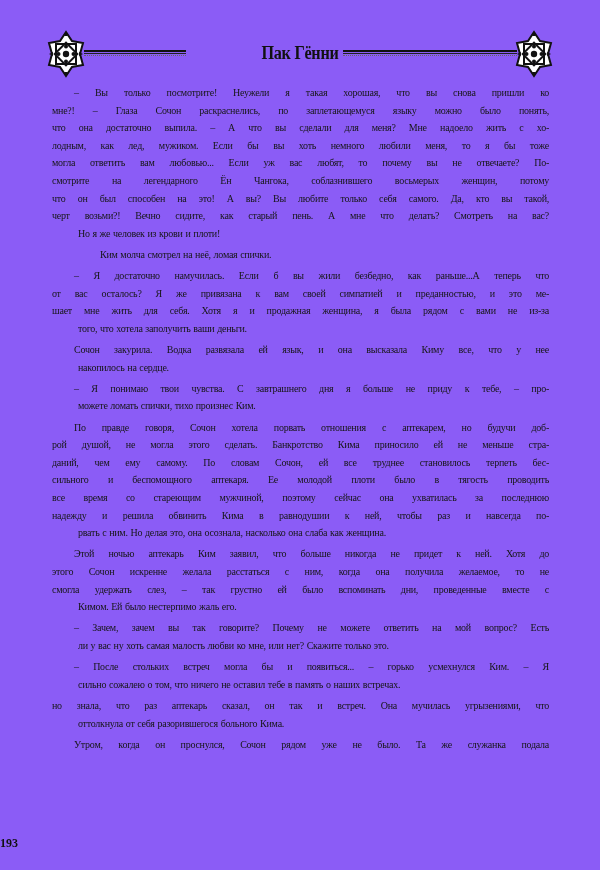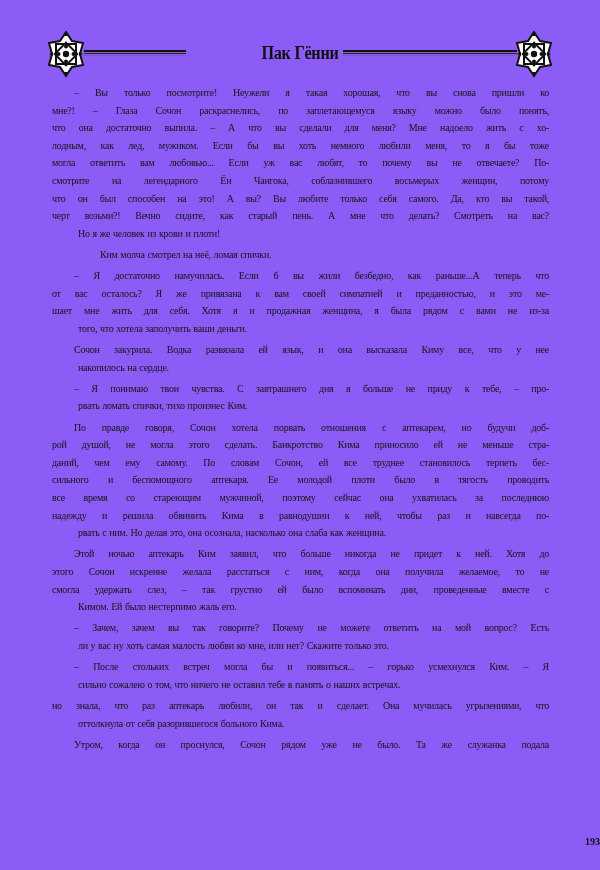--- a/index.html
+++ b/index.html
@@ -30,22 +30,22 @@
   }
   .para { margin: 0 0 3.6px 0; }
   .line {
     display: block; white-space: nowrap; text-align: justify; text-align-last: justify;
     height: 17.6px; overflow: visible; letter-spacing: -0.25px; word-spacing: 0.5px;
   }
   .line.indent { padding-left: 22px; }
   .line.last { text-align-last: left; margin-left: 26px; }
 
   .folio {
-    position: absolute; left: 0; width: 600px; top: 836px; text-align: right;
-    font-family: "Liberation Serif", serif; font-weight: bold; font-size: 10px; color: #111;
+    position: absolute; left: 0; width: 600px; top: 836px; text-align: left;
+    font-family: "Liberation Serif", serif; font-weight: bold; font-size: 12px; color: #111;
   }
 </style>
 </head>
 <body>
 
 <div class="page">
 
   <div class="header">
     <svg class="ornament left" viewBox="0 0 42 48">
       <g fill="none" stroke="#111" stroke-width="2">
@@ -119,21 +119,21 @@
         <span class="line">от вас осталось? Я же привязана к вам своей симпатией и преданностью, и это ме-</span>
         <span class="line">шает мне жить для себя. Хотя я и продажная женщина, я была рядом с вами не из-за</span>
         <span class="line last">того, что хотела заполучить ваши деньги.</span>
       </div>
       <div class="para">
         <span class="line indent">Сочон закурила. Водка развязала ей язык, и она высказала Киму все, что у нее</span>
         <span class="line last">накопилось на сердце.</span>
       </div>
       <div class="para">
         <span class="line indent">– Я понимаю твои чувства. С завтрашнего дня я больше не приду к тебе, – про-</span>
-        <span class="line last">рвать ломать спички, тихо произнес Ким.</span>
+        <span class="line last">можете ломать спички, тихо произнес Ким.</span>
       </div>
       <div class="para">
         <span class="line indent">По правде говоря, Сочон хотела порвать отношения с аптекарем, но будучи доб-</span>
         <span class="line">рой душой, не могла этого сделать. Банкротство Кима приносило ей не меньше стра-</span>
         <span class="line">даний, чем ему самому. По словам Сочон, ей все труднее становилось терпеть бес-</span>
         <span class="line">сильного и беспомощного аптекаря. Ее молодой плоти было в тягость проводить</span>
         <span class="line">все время со стареющим мужчиной, поэтому сейчас она ухватилась за последнюю</span>
         <span class="line">надежду и решила обвинить Кима в равнодушии к ней, чтобы раз и навсегда по-</span>
         <span class="line last">рвать с ним. Но делая это, она осознала, насколько она слаба как женщина.</span>
       </div>
@@ -145,21 +145,21 @@
       </div>
       <div class="para">
         <span class="line indent">– Зачем, зачем вы так говорите? Почему не можете ответить на мой вопрос? Есть</span>
         <span class="line last">ли у вас ну хоть самая малость любви ко мне, или нет? Скажите только это.</span>
       </div>
       <div class="para">
         <span class="line indent">– После стольких встреч могла бы и появиться... – горько усмехнулся Ким. – Я</span>
         <span class="line last">сильно сожалею о том, что ничего не оставил тебе в память о наших встречах.</span>
       </div>
       <div class="para">
-        <span class="line">но знала, что раз аптекарь любили, он так и сделает. Она мучилась угрызениями, что</span>
+        <span class="line">но знала, что раз аптекарь сказал, он так и встреч. Она мучилась угрызениями, что</span>
         <span class="line last">оттолкнула от себя разорившегося больного Кима.</span>
       </div>
       <div class="para">
         <span class="line indent">Утром, когда он проснулся, Сочон рядом уже не было. Та же служанка подала</span>
       </div>
     </div>
 
   <div class="folio">193</div>
 </div>
 

